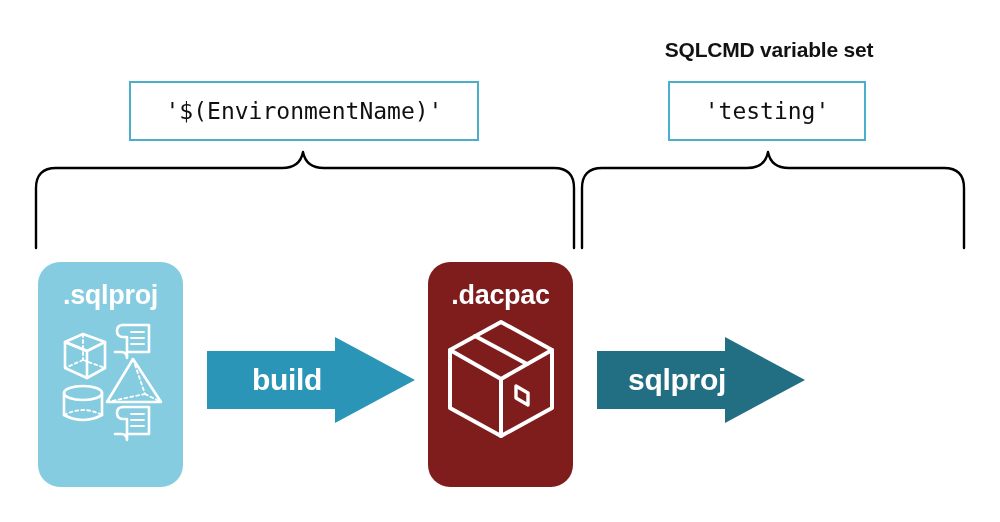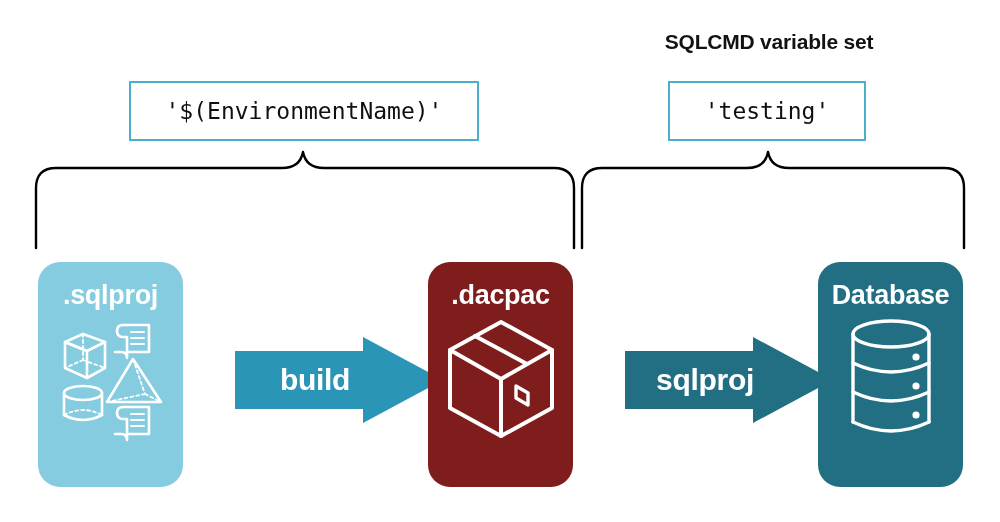--- a/index.html
+++ b/index.html
@@ -23,21 +23,21 @@
     position: absolute;
     font-family: "Liberation Sans", sans-serif;
     font-weight: bold;
     font-size: 21px;
     color: #121212;
     text-align: center;
     white-space: nowrap;
     letter-spacing: -0.2px;
   }
   #heading-left  { left: 0px;   top: 30px; width: 608px; }
-  #heading-right { left: 590px; top: 30px; width: 358px; }
+  #heading-right { left: 590px; top: 38px; width: 358px; }
 
   
   .codebox {
     position: absolute;
     border: 2px solid #49AFCD;
     background: #ffffff;
     box-sizing: border-box;
     display: flex;
     align-items: center;
     justify-content: center;
@@ -87,21 +87,20 @@
     top: 52px;
     width: 100%;
     display: flex;
     align-items: center;
     justify-content: center;
   }
 
   
   .arrow {
     position: absolute;
-    margin-left: 28px;
   }
   .arrow-label {
     position: absolute;
     left: 0;
     top: 0;
     width: 100%;
     height: 100%;
     display: flex;
     align-items: center;
     justify-content: center;
@@ -227,34 +226,14 @@
     </div>
   </div>
 
   <div id="arrow-deploy" class="arrow">
     <svg width="208" height="86" viewBox="0 0 208 86">
       <polygon points="0,14 128,14 128,0 208,43 128,86 128,72 0,72" fill="#226F83"></polygon>
     </svg>
     <div class="arrow-label">sqlproj</div>
   </div>
 
-  <div id="box-database" class="stagebox">
-    <div class="stage-title">Database</div>
-    <div class="icon-art">
-      <svg width="110" height="128" viewBox="0 0 110 128">
-        <g fill="none" stroke="#ffffff" stroke-width="3.4" stroke-linecap="round" stroke-linejoin="round">
-          <ellipse cx="55" cy="20" rx="38" ry="13"></ellipse>
-          <path d="M 17 20 L 17 108"></path>
-          <path d="M 93 20 L 93 108"></path>
-          <path d="M 17 108 q 38 18 76 0"></path>
-          <path d="M 17 49 q 38 18 76 0"></path>
-          <path d="M 17 78 q 38 18 76 0"></path>
-        </g>
-        <g fill="#ffffff">
-          <circle cx="80" cy="43" r="3.6"></circle>
-          <circle cx="80" cy="72" r="3.6"></circle>
-          <circle cx="80" cy="101" r="3.6"></circle>
-        </g>
-      </svg>
-    </div>
-  </div>
 
 </div>
 
 </body></html>

